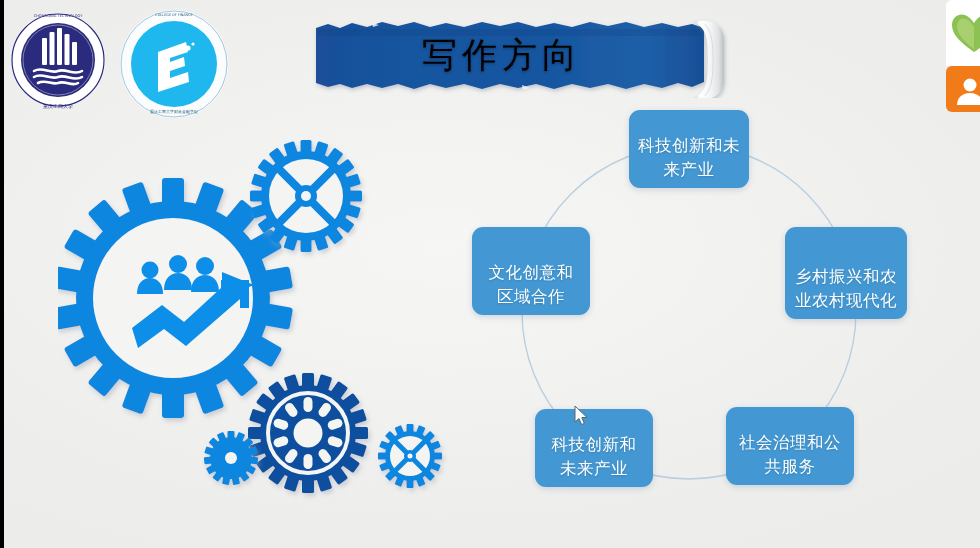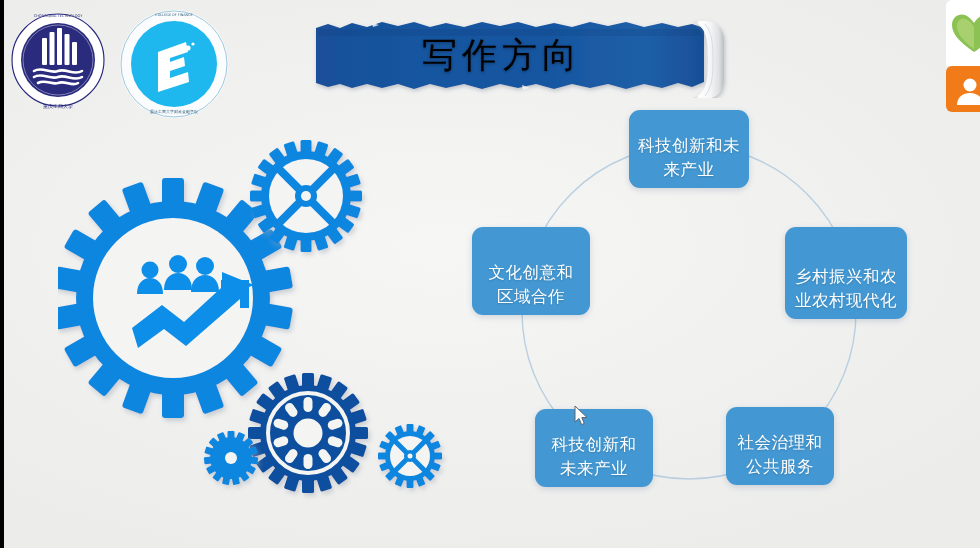--- a/index.html
+++ b/index.html
@@ -81,21 +81,21 @@
     text-align: center;
     color: #ffffff;
     font-size: 16.5px;
     line-height: 1.45;
     letter-spacing: 0.5px;
     padding: 6px 9px;
     text-shadow: 0 1px 2px rgba(0,0,0,0.18);
   }
   #node-tech     { left: 174px; top: 10px;  width: 120px; height: 78px; }
   #node-rural    { left: 330px; top: 127px; width: 122px; height: 92px; }
-  #node-social   { left: 271px; top: 307px; width: 108px; height: 78px; }
+  #node-social   { left: 271px; top: 307px; width: 128px; height: 78px; }
   #node-eco      { left: 80px;  top: 309px; width: 118px; height: 78px; }
   #node-culture  { left: 17px;  top: 127px; width: 118px; height: 88px; }
 
   
   #float-buttons {
     position: absolute; right: 0; top: 0;
     width: 34px; height: 115px;
     z-index: 40;
   }
   #float-btn-green {

